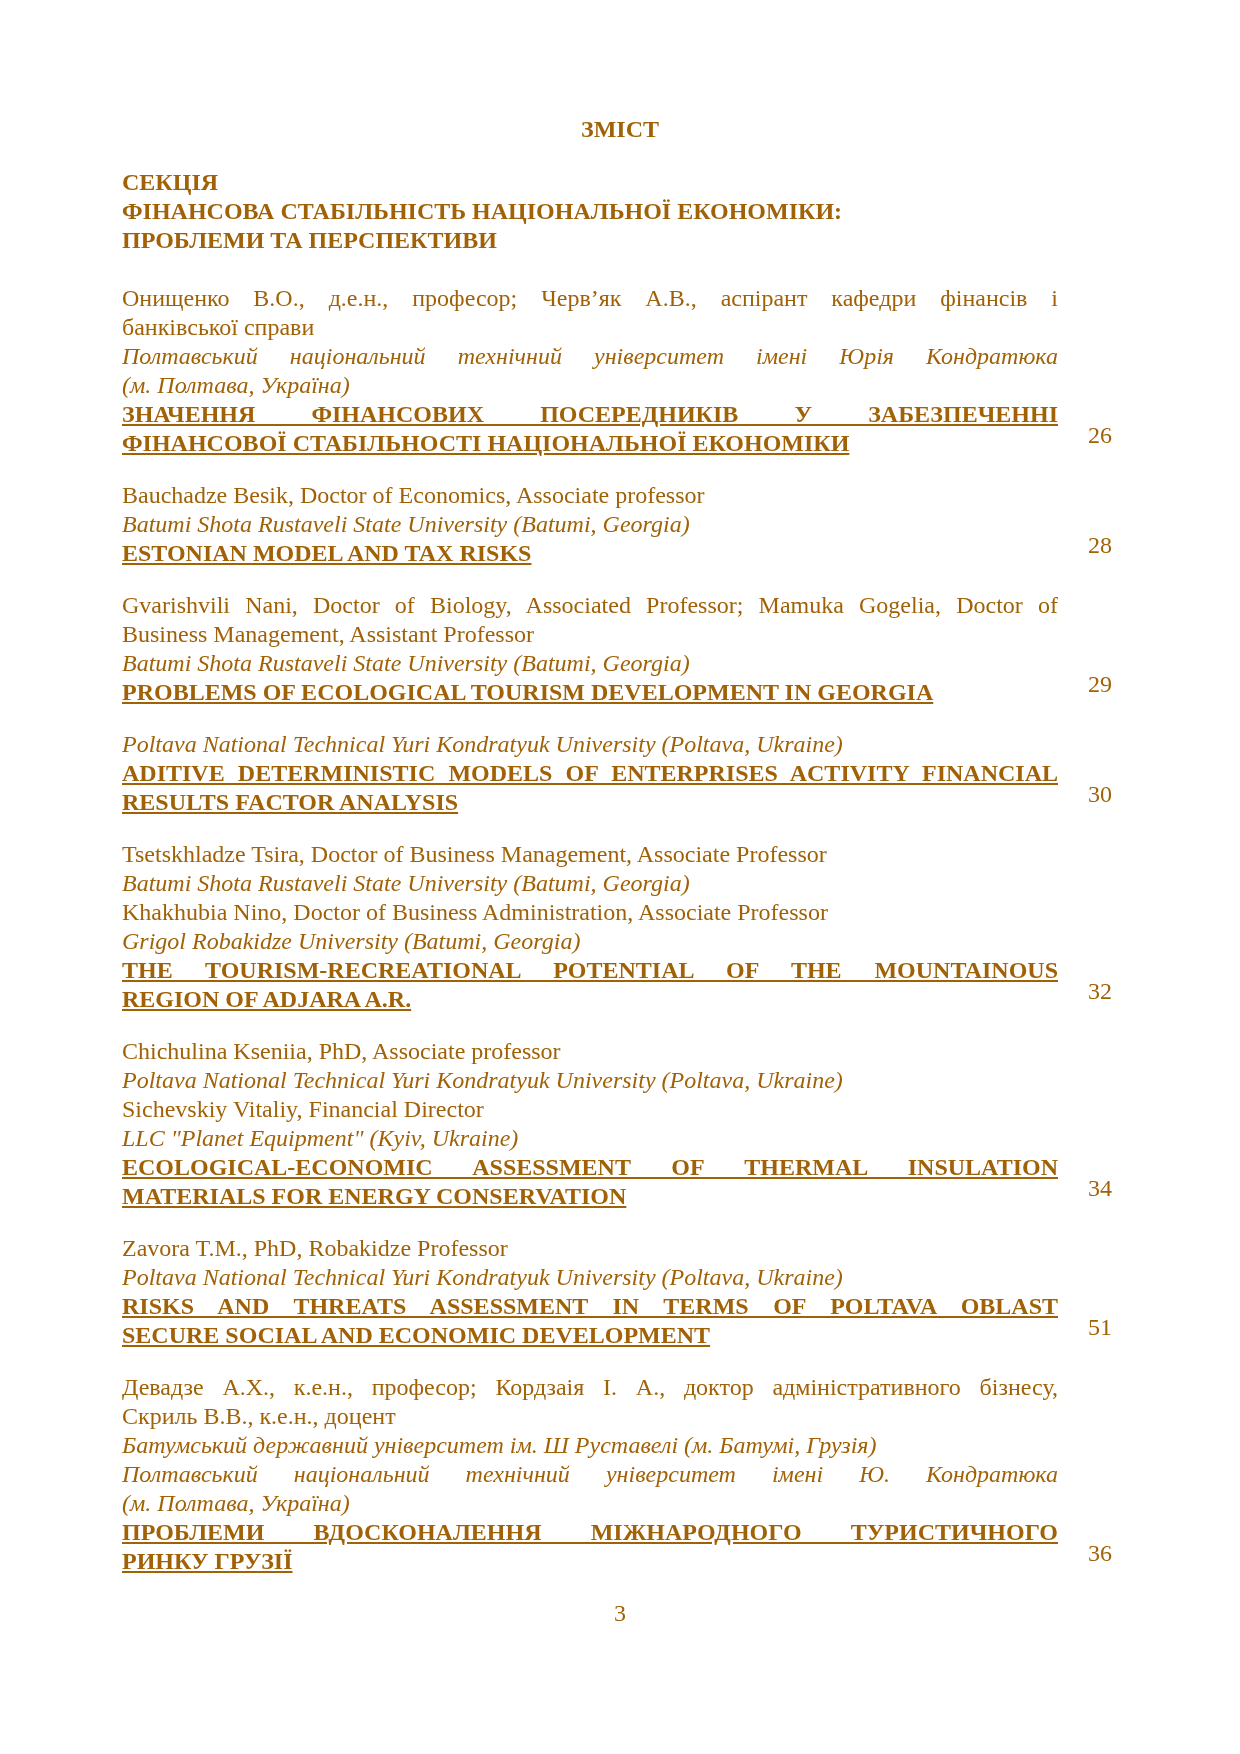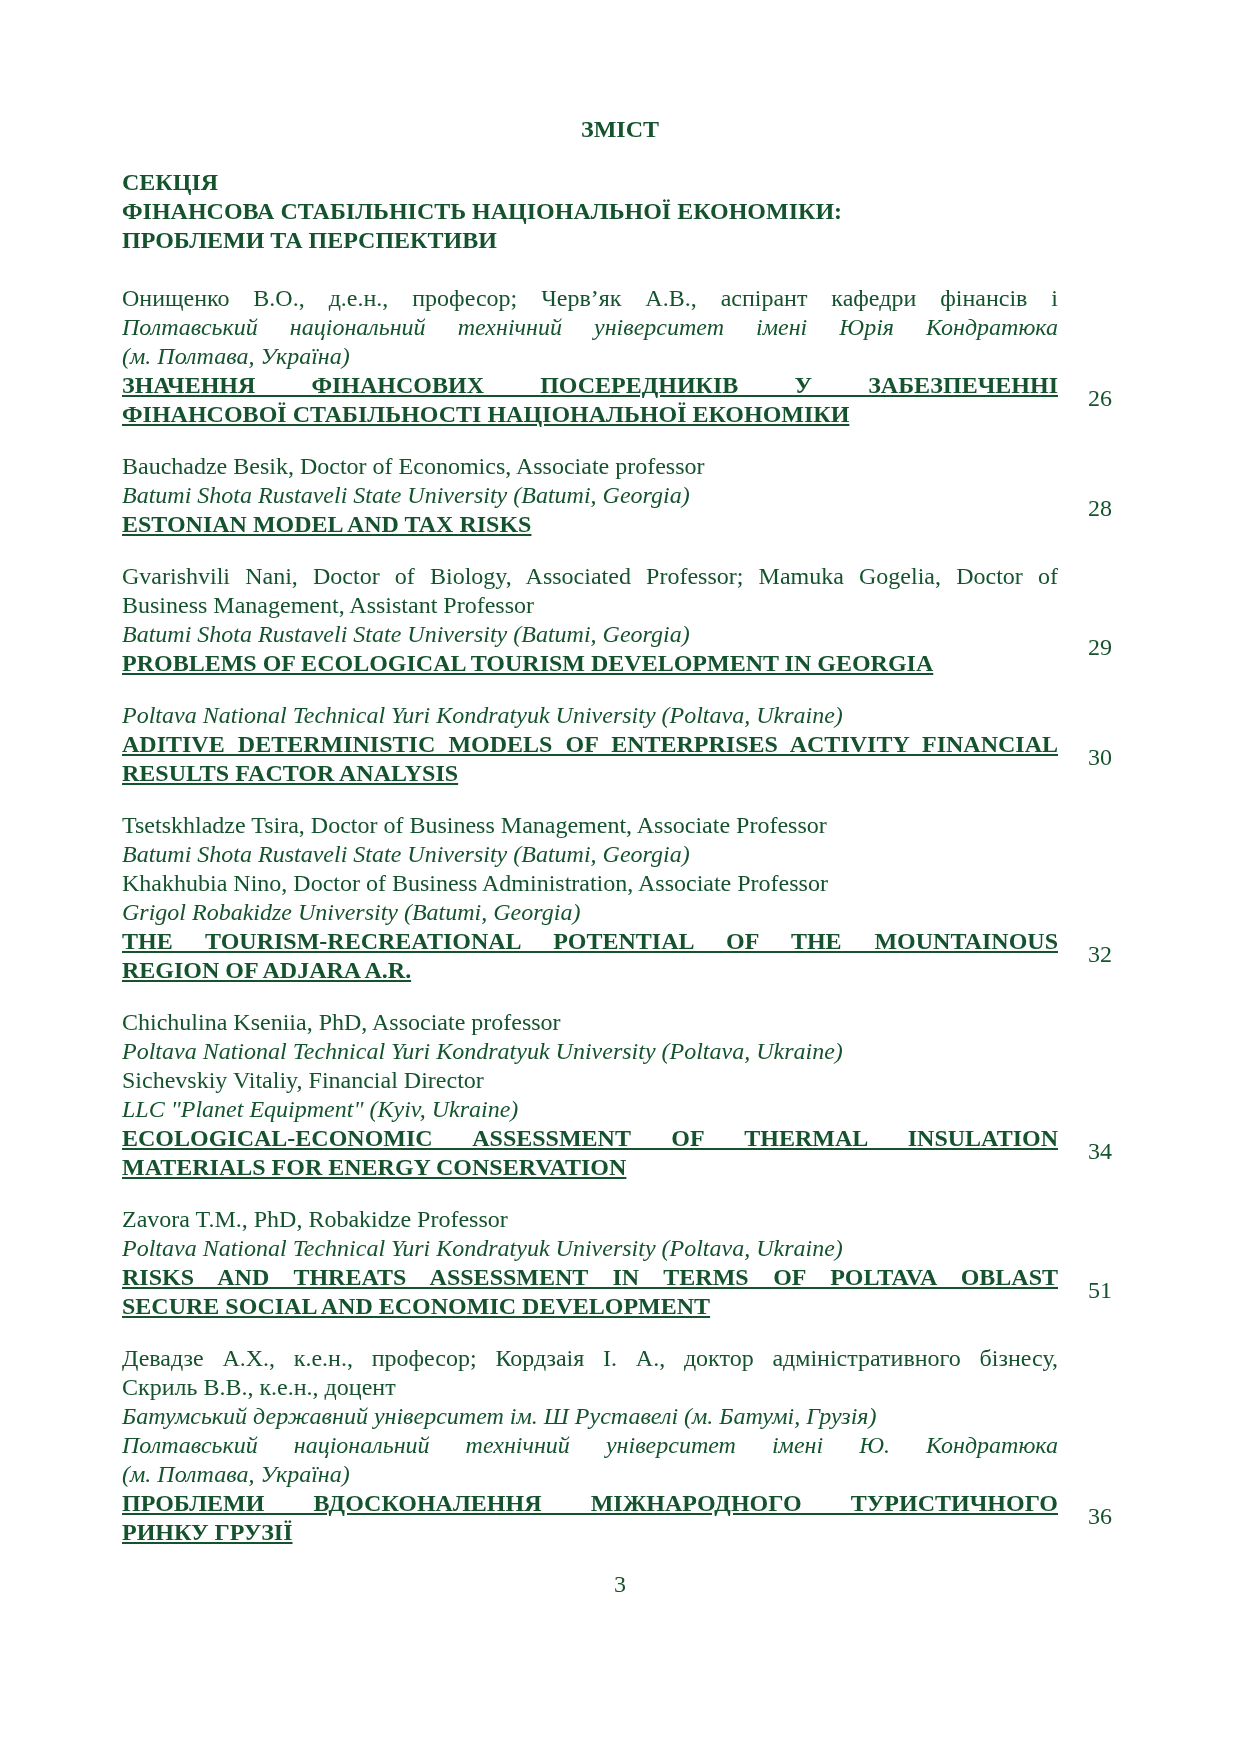--- a/index.html
+++ b/index.html
@@ -2,21 +2,21 @@
 <html><head>
 <meta charset="utf-8">
 <style>
   html, body { margin: 0; padding: 0; background: #ffffff; }
   .page {
     position: relative;
     width: 1240px;
     height: 1754px;
     margin: 0 auto;
     background: #ffffff;
-    color: #14532d;
+    color: #a16207;
     font-family: "Liberation Serif", "DejaVu Serif", serif;
     font-size: 24px;
     line-height: 29px;
     box-sizing: border-box;
     padding: 115px 0 0 122px;
     overflow: hidden;
   }
   .content { width: 996px; }
   .doc-title {
     text-align: center;
@@ -38,21 +38,21 @@
     text-align: justify;
     text-align-last: left;
     white-space: normal;
   }
   .line.stretch { text-align-last: justify; }
   .line.affiliation { font-style: italic; }
   .line.title { font-weight: bold; text-decoration: underline; }
   .page-num {
     position: absolute;
     right: 6px;
-    bottom: 16px;
+    bottom: 8px;
     line-height: 29px;
   }
   .footer {
     width: 996px;
     text-align: center;
     margin-top: 4px;
   }
 </style>
 </head>
 <body>
@@ -65,20 +65,21 @@
     <div class="section-heading">
       <div>СЕКЦІЯ</div>
       <div>ФІНАНСОВА СТАБІЛЬНІСТЬ НАЦІОНАЛЬНОЇ ЕКОНОМІКИ:</div>
       <div>ПРОБЛЕМИ ТА ПЕРСПЕКТИВИ</div>
     </div>
 
     <div class="entries">
         <div class="entry">
           <div class="entry-text">
             <div class="line author stretch">Онищенко В.О., д.е.н., професор; Черв’як А.В., аспірант кафедри фінансів і</div>
+            <div class="line author">банківської справи</div>
             <div class="line affiliation stretch">Полтавський національний технічний університет імені Юрія Кондратюка</div>
             <div class="line affiliation">(м. Полтава, Україна)</div>
             <div class="line title stretch">ЗНАЧЕННЯ ФІНАНСОВИХ ПОСЕРЕДНИКІВ У ЗАБЕЗПЕЧЕННІ</div>
             <div class="line title">ФІНАНСОВОЇ СТАБІЛЬНОСТІ НАЦІОНАЛЬНОЇ ЕКОНОМІКИ</div>
           </div>
           <span class="page-num">26</span>
         </div>
         <div class="entry">
           <div class="entry-text">
             <div class="line author">Bauchadze Besik, Doctor of Economics, Associate professor</div>

